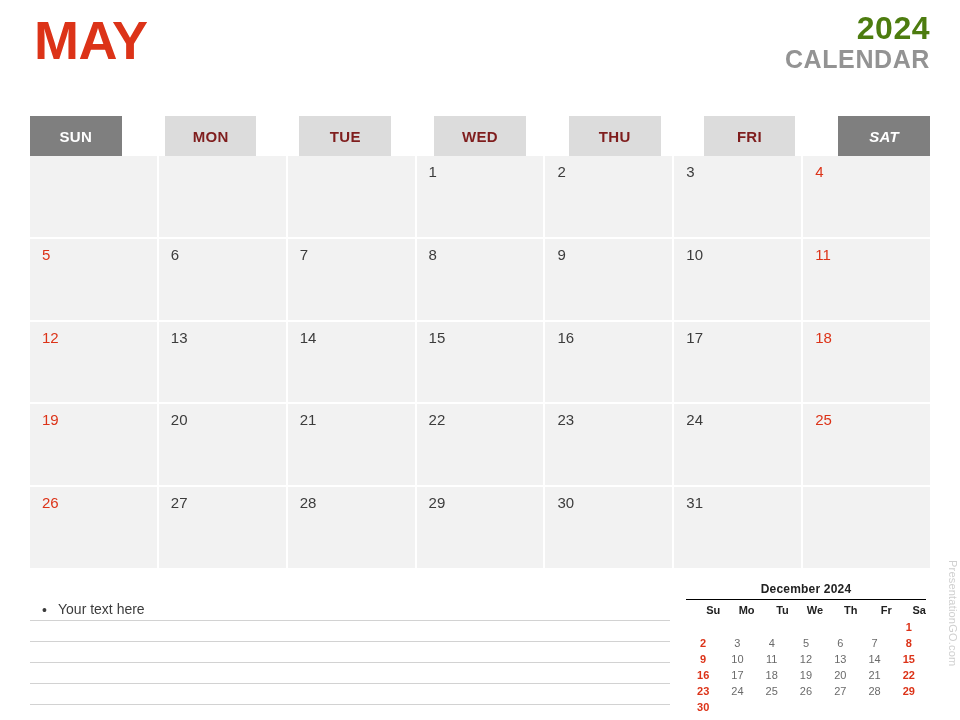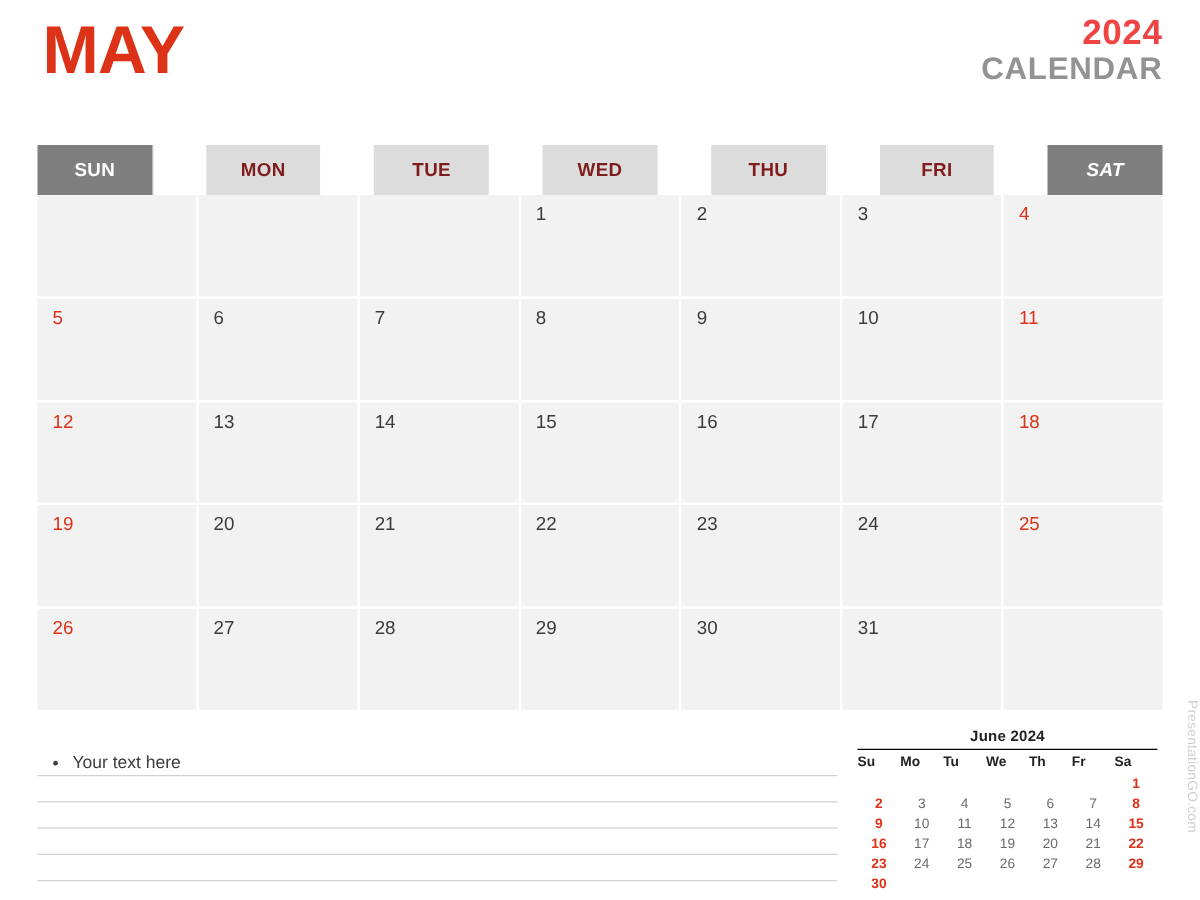--- a/index.html
+++ b/index.html
@@ -41,23 +41,23 @@
   }
 
   #year-block {
     position: absolute;
     right: 30px;
     top: 12px;
     text-align: right;
   }
 
   #year-title {
-    font-size: 28px;
-    font-weight: bold;
-    color: #ef4444;
+    font-size: 32px;
+    font-weight: bold;
+    color: #4d7c0f;
     line-height: 1.0;
     letter-spacing: 0.5px;
   }
 
   #calendar-word {
     font-size: 25px;
     font-weight: bold;
     color: #939393;
     line-height: 1.15;
     letter-spacing: 0.6px;
@@ -180,21 +180,21 @@
   #mini-table {
     width: 240px;
     border-collapse: collapse;
     margin-top: 2px;
   }
 
   #mini-table th {
     font-size: 11px;
     font-weight: bold;
     color: #222222;
-    text-align: left;
+    text-align: right;
     padding: 2px 0 3px 0;
     width: 14.2857%;
   }
   #mini-table th.weekend { color: #222222; }
 
   #mini-table td {
     font-size: 11px;
     color: #6a6a6a;
     text-align: center;
     padding: 2px 0;
@@ -304,21 +304,21 @@
       <span id="note-bullet">•</span>
       <span id="note-text">Your text here</span>
     </div>
     <div class="note-line"></div>
     <div class="note-line"></div>
     <div class="note-line"></div>
     <div class="note-line"></div>
   </div>
 
   <div id="mini-calendar">
-    <div id="mini-title">June 2024</div>
+    <div id="mini-title">December 2024</div>
     <table id="mini-table">
       <thead>
         <tr>
           <th class="weekend">Su</th>
           <th>Mo</th>
           <th>Tu</th>
           <th>We</th>
           <th>Th</th>
           <th>Fr</th>
           <th class="weekend">Sa</th>

